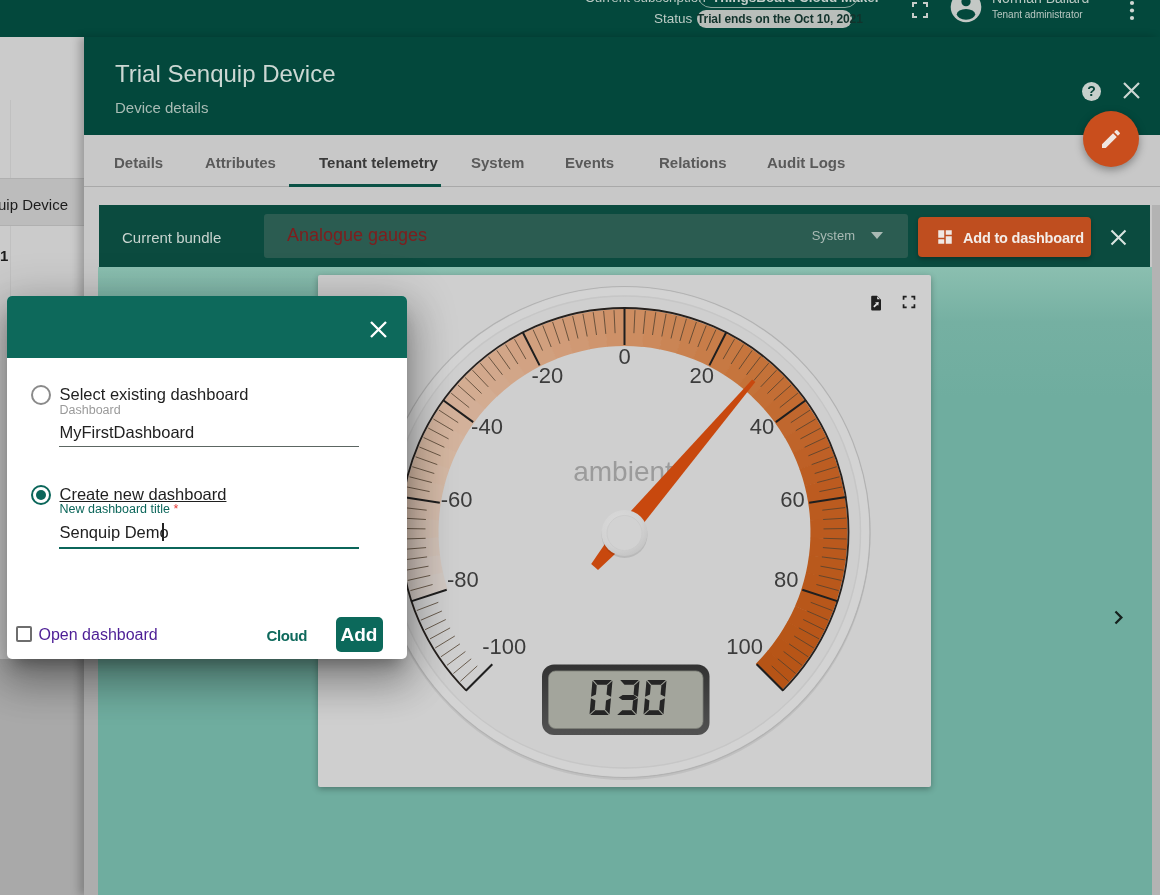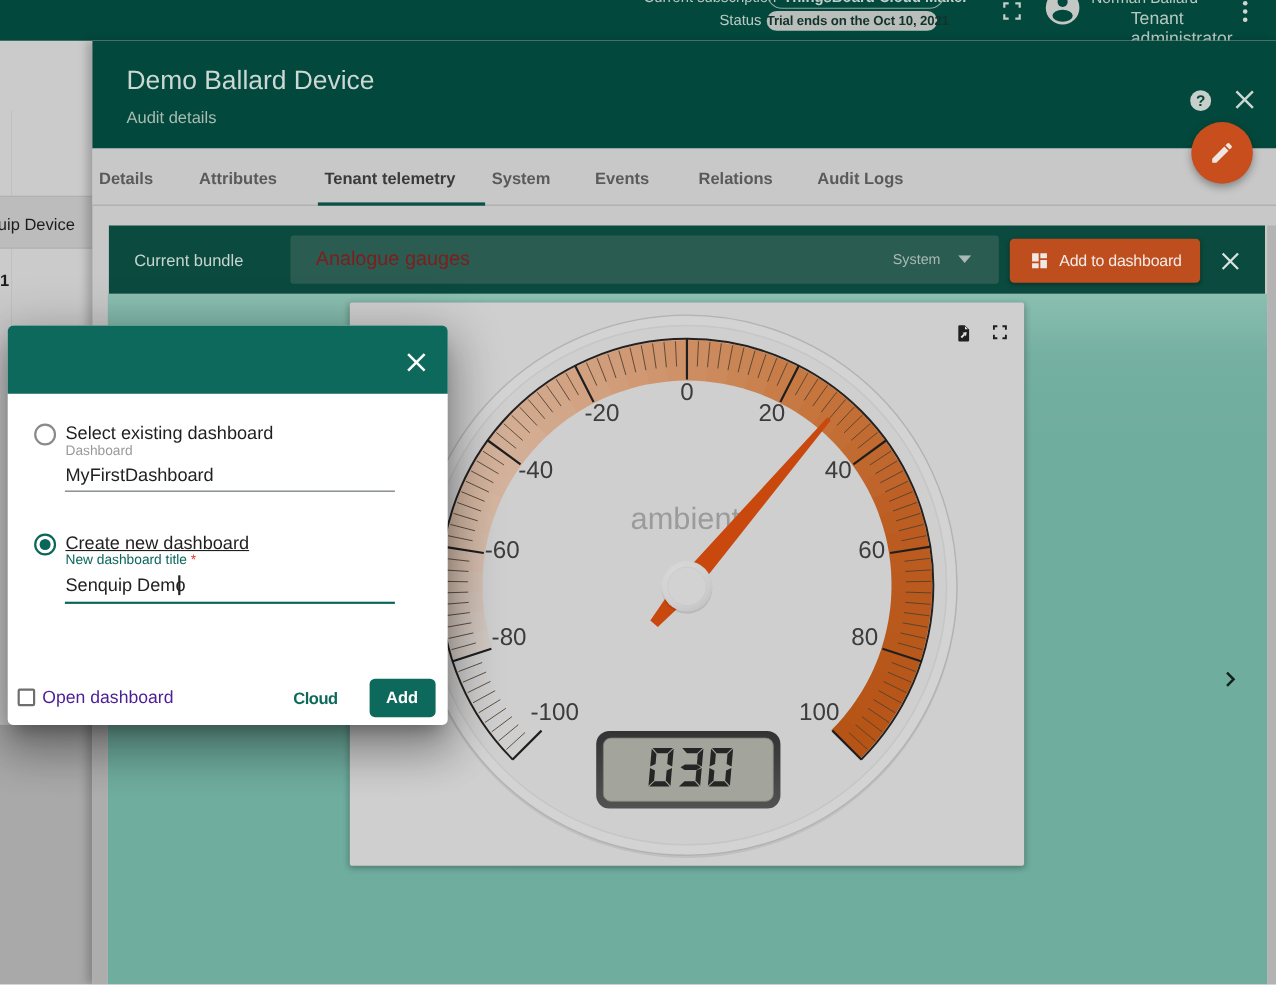--- a/index.html
+++ b/index.html
@@ -22,39 +22,39 @@
 <div class="abs" style="left:697px;top:10px;width:155px;height:18px;background:#b9beba;border-radius:9px;text-align:center;font-size:12px;font-weight:bold;color:#12332c;line-height:18px;white-space:nowrap;letter-spacing:-0.1px;">Trial ends on the Oct 10, 2021</div>
 <svg class="abs" style="left:911px;top:1px;" width="18" height="18" viewBox="0 0 18 18" fill="none" stroke="#c6cdc9" stroke-width="2">
 <path d="M2 6 V2 H6 M12 2 H16 V6 M16 12 V16 H12 M6 16 H2 V12"></path>
     </svg>
 <svg class="abs" style="left:950px;top:-9px;" width="32" height="32" viewBox="0 0 32 32">
 <circle cx="16" cy="16" r="15.3" fill="#c3c8c5"></circle>
 <circle cx="16" cy="10.7" r="4.6" fill="#03483c"></circle>
 <ellipse cx="16" cy="23.3" rx="9.2" ry="5.4" fill="#03483c"></ellipse>
     </svg>
 <div class="abs" style="left:992px;top:-10px;font-size:14px;color:#b9c8c2;">Norman Ballard</div>
-<div class="abs" style="left:992px;top:9px;font-size:16px;color:#b9c8c2;margin-left:36px;">Tenant administrator</div>
+<div class="abs" style="left:992px;top:9px;font-size:10px;color:#b9c8c2;">Tenant administrator</div>
 <svg class="abs" style="left:1127px;top:0px;" width="10" height="22" viewBox="0 0 10 22" fill="#cfd6d2">
 <circle cx="5" cy="3" r="2.1"></circle>
       <circle cx="5" cy="10.5" r="2.1"></circle>
       <circle cx="5" cy="18" r="2.1"></circle>
     </svg>
 
 <div class="abs" style="left:84px;top:37px;width:1076px;height:858px;background:#c8c8c8;box-shadow:-5px 0 8px rgba(0,0,0,0.22);"></div>
 
 <div class="abs" style="left:84px;top:37px;width:1076px;height:98px;background:#03483c;"></div>
-<div class="abs" style="left:115px;top:60px;font-size:24px;color:#ccd8d3;">Demo Ballard Device</div>
-<div class="abs" style="left:115px;top:99px;font-size:15px;color:#a9bcb5;">Audit details</div>
+<div class="abs" style="left:115px;top:60px;font-size:24px;color:#ccd8d3;">Trial Senquip Device</div>
+<div class="abs" style="left:115px;top:99px;font-size:15px;color:#a9bcb5;">Device details</div>
 <div class="abs" style="left:1082px;top:81.5px;width:19px;height:19px;border-radius:50%;background:#c7cfcb;text-align:center;font-size:14px;font-weight:bold;color:#0a443a;line-height:19px;">?</div>
 <svg class="abs" style="left:1121.5px;top:81px;" width="19" height="19" viewBox="0 0 19 19" stroke="#ccd6d2" stroke-width="2.2">
 <path d="M2 2 L17 17 M17 2 L2 17"></path>
     </svg>
 
 <div class="abs" style="left:84px;top:135px;width:1076px;height:52px;background:#c8c8c8;border-bottom:1px solid #a9a9a9;"></div>
-<div class="abs" style="left:68px;top:135px;width:928px;height:52px;font-size:15px;font-weight:bold;color:#5a5a5a;">
+<div class="abs" style="left:92px;top:135px;width:928px;height:52px;font-size:15px;font-weight:bold;color:#5a5a5a;">
 <span class="abs" style="left:22px;top:19px;">Details</span>
 <span class="abs" style="left:113px;top:19px;">Attributes</span>
 <span class="abs" style="left:227px;top:19px;color:#3a3a3a;">Tenant telemetry</span>
 <span class="abs" style="left:379px;top:19px;">System</span>
 <span class="abs" style="left:473px;top:19px;">Events</span>
 <span class="abs" style="left:567px;top:19px;">Relations</span>
 <span class="abs" style="left:675px;top:19px;">Audit Logs</span>
 </div>
 <div class="abs" style="left:289px;top:184px;width:152px;height:3px;background:#0b5246;"></div>
 
@@ -73,21 +73,21 @@
 <div class="abs" style="left:264px;top:214px;width:644px;height:44px;background:#2b5c51;border-radius:3px;"></div>
 <div class="abs" style="left:287px;top:225px;font-size:18px;color:#7f1d1d;">Analogue gauges</div>
 <div class="abs" style="left:790px;top:228px;width:65px;font-size:13px;color:#a9bab4;text-align:right;">System</div>
 <svg class="abs" style="left:871px;top:232px;" width="12" height="8" viewBox="0 0 12 8" fill="#a9bab4">
       <path d="M0 0 L12 0 L6 7 Z"></path>
     </svg>
 <div class="abs" style="left:918px;top:217px;width:173px;height:40px;background:#bf4e1f;border-radius:4px;box-shadow:0 2px 4px rgba(0,0,0,0.3);"></div>
 <svg class="abs" style="left:936px;top:228px;" width="18" height="18" viewBox="0 0 24 24" fill="#f0e8e3">
 <path d="M3 13h8V3H3v10zm0 8h8v-6H3v6zm10 0h8V11h-8v10zm0-18v6h8V3h-8z"></path>
     </svg>
-<div class="abs" style="left:963px;top:229.5px;font-size:14.5px;font-weight:normal;color:#f3ece8;letter-spacing:-0.2px;">Add to dashboard</div>
+<div class="abs" style="left:963px;top:229.5px;font-size:14.5px;font-weight:bold;color:#f3ece8;letter-spacing:-0.2px;">Add to dashboard</div>
 <svg class="abs" style="left:1110px;top:229px;" width="17" height="17" viewBox="0 0 17 17" stroke="#d9e4e0" stroke-width="2.1">
 <path d="M1.5 1.5 L15.5 15.5 M15.5 1.5 L1.5 15.5"></path>
     </svg>
 
 <svg class="abs" style="left:1105px;top:604px;" width="27" height="27" viewBox="0 0 24 24" fill="#15201d">
 <path d="M8.59 16.59 13.17 12 8.59 7.41 10 6l6 6-6 6z"></path>
     </svg>
 
 <div class="abs" style="left:317.5px;top:275px;width:613px;height:512px;background:#cfcfcf;border-radius:2px;box-shadow:0 2px 6px rgba(0,0,0,0.3);"></div>
 <svg class="abs" style="left:869px;top:293.5px;" width="15" height="18" viewBox="0 0 24 28">
@@ -222,14 +222,14 @@
 <div class="abs" style="left:35.5px;top:489.5px;width:10px;height:10px;background:#0b665a;border-radius:50%;"></div>
 <div class="abs" style="left:59.5px;top:485px;font-size:16.5px;color:#1f1f1f;text-decoration:underline;">Create new dashboard</div>
 <div class="abs" style="left:59.5px;top:502px;font-size:12.5px;color:#0b665a;">New dashboard title <span style="color:#e53935;">*</span></div>
 <div class="abs" style="left:59.5px;top:523px;font-size:16.5px;color:#212121;">Senquip Demo</div>
 <div class="abs" style="left:162px;top:523px;width:1.5px;height:18px;background:#222;"></div>
 <div class="abs" style="left:58.5px;top:547px;width:300px;height:2px;background:#0b665a;"></div>
 
 <div class="abs" style="left:16px;top:626px;width:16px;height:16px;border:2px solid #6e6e6e;border-radius:2px;"></div>
 <div class="abs" style="left:38.5px;top:626px;font-size:16px;color:#4c1d95;">Open dashboard</div>
 <div class="abs" style="left:266.5px;top:627px;font-size:15px;font-weight:bold;color:#0e695c;letter-spacing:-0.4px;">Cloud</div>
-<div class="abs" style="left:335.5px;top:617px;width:60px;height:35px;background:#0c695b;border-radius:5px;text-align:center;line-height:35px;font-size:15px;font-weight:bold;color:#fff;">Add</div>
+<div class="abs" style="left:335.5px;top:617px;width:47px;height:35px;background:#0c695b;border-radius:5px;text-align:center;line-height:35px;font-size:19px;font-weight:bold;color:#fff;">Add</div>
 
 </div>
 </body></html>

